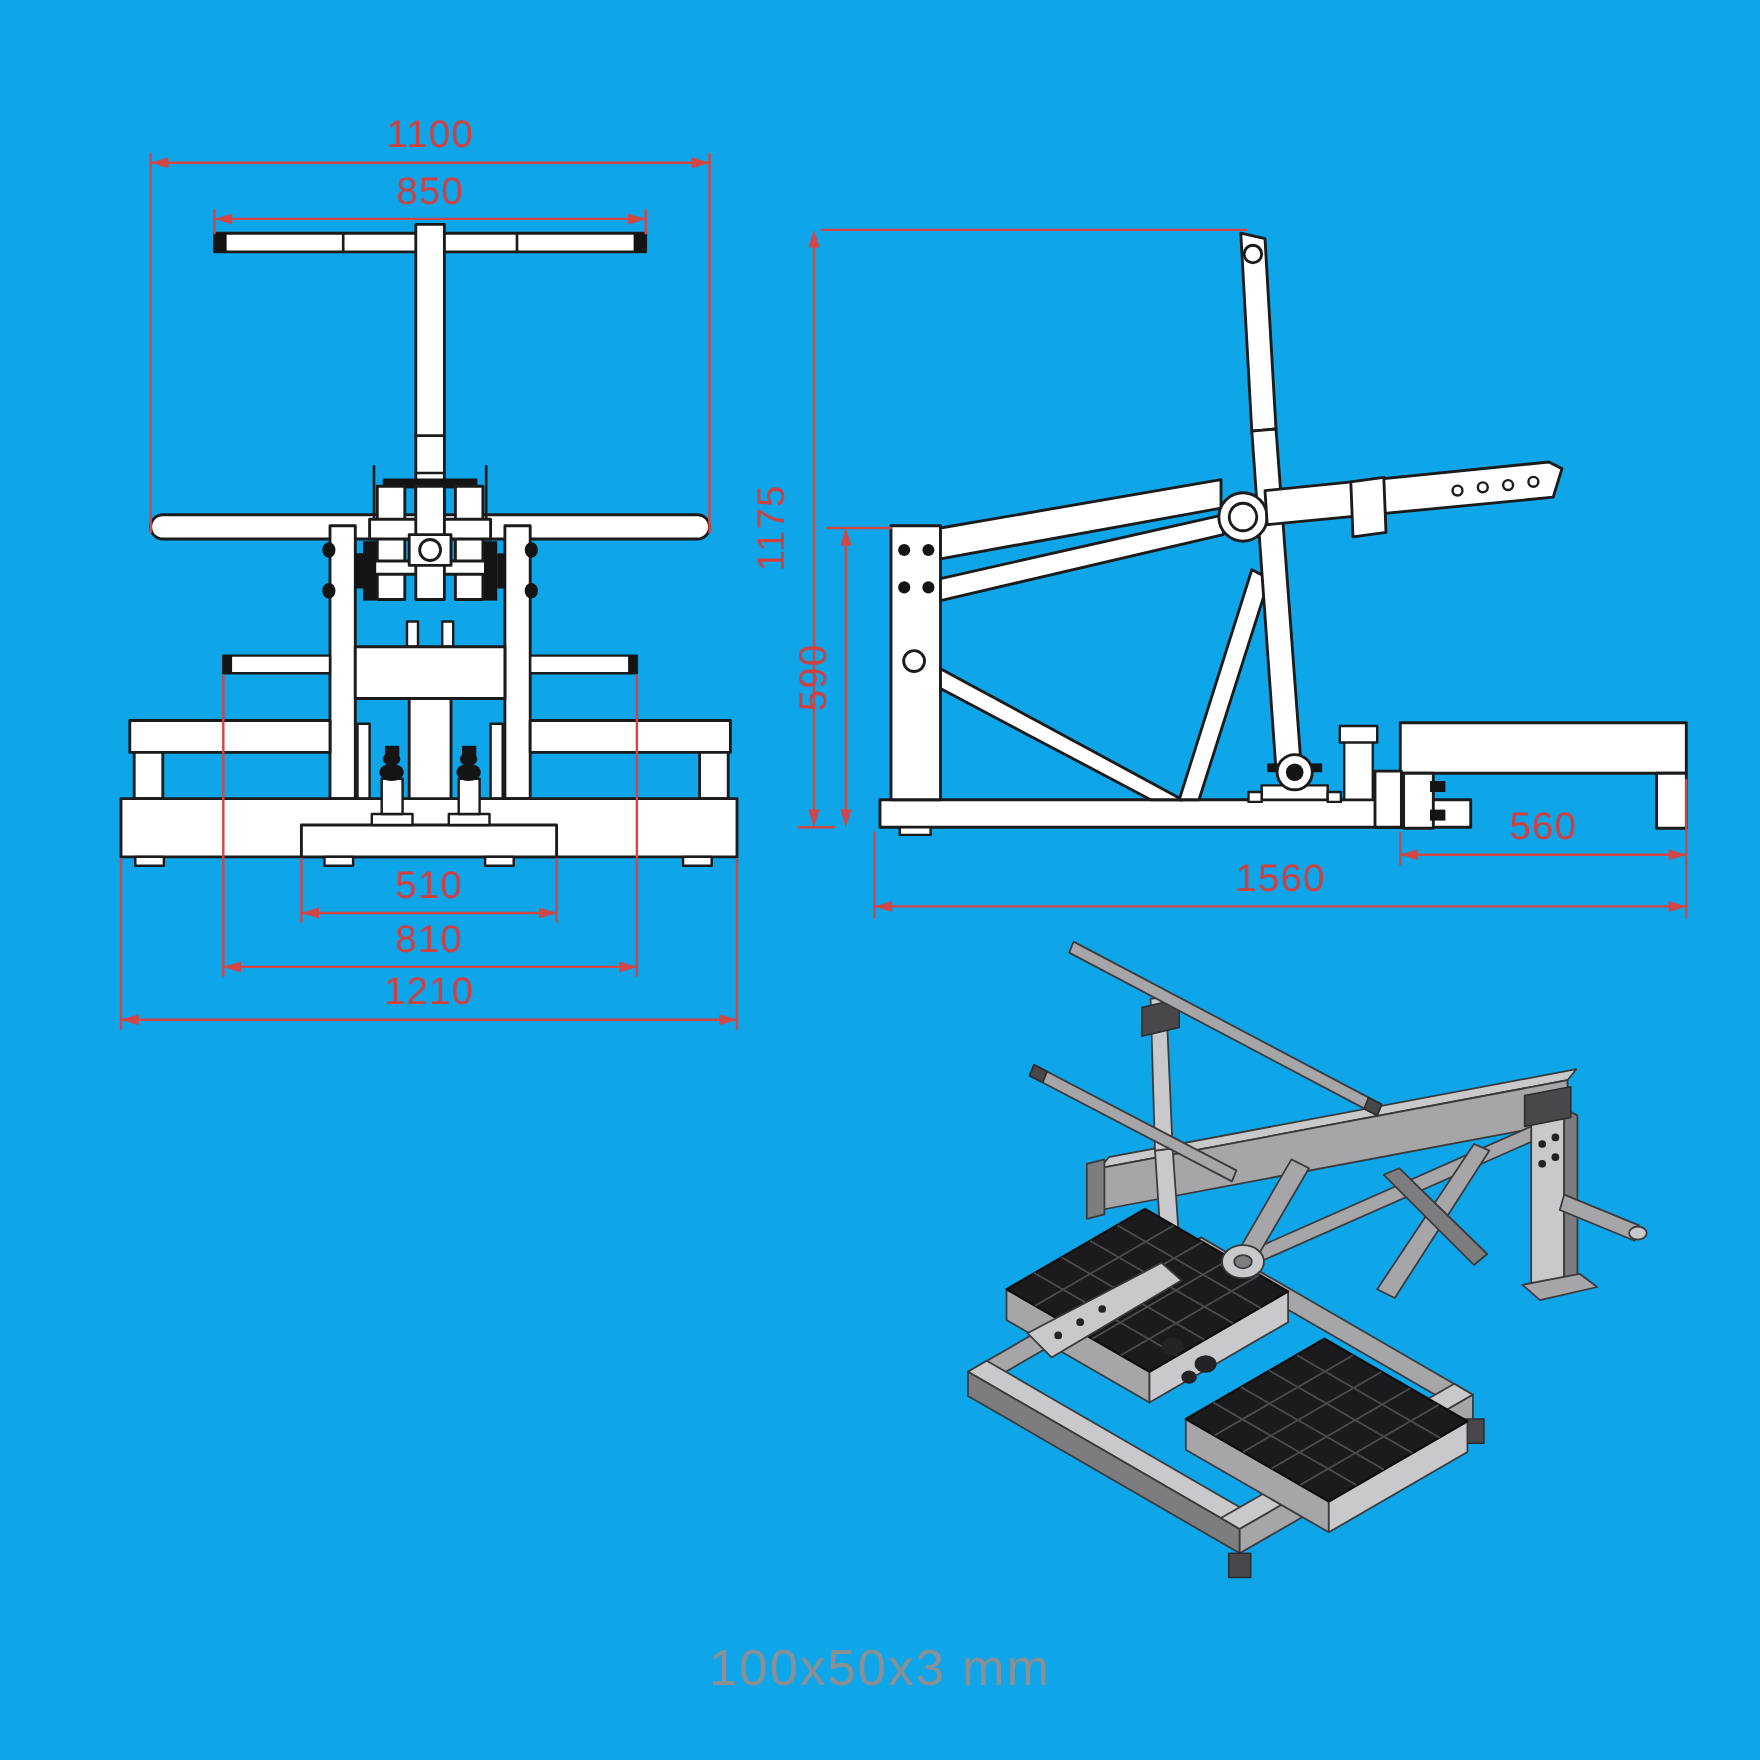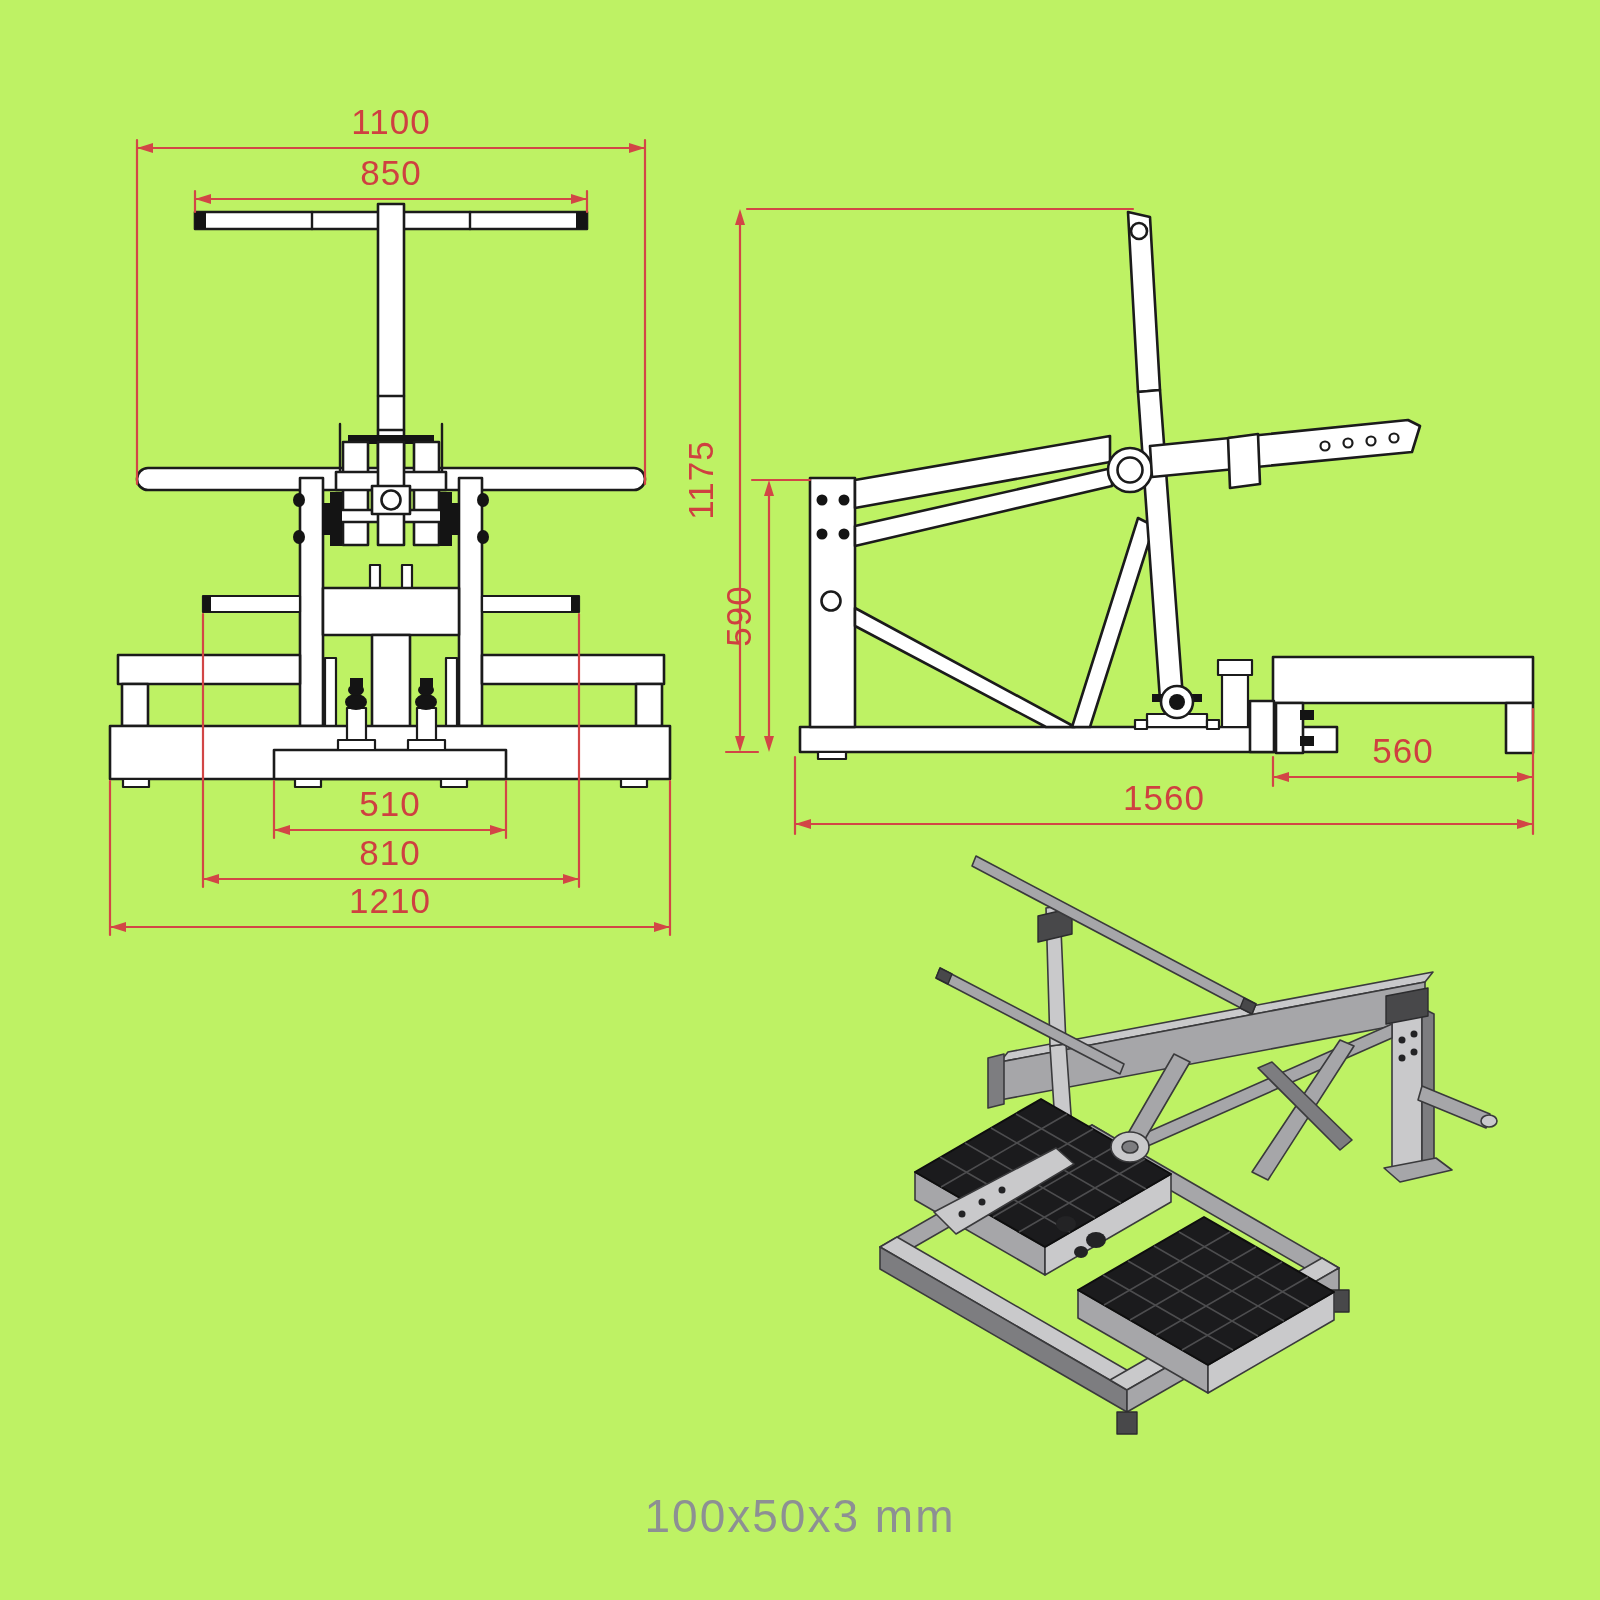--- a/index.html
+++ b/index.html
@@ -1,16 +1,16 @@
 <!DOCTYPE html>
 <html><head>
 <meta charset="utf-8">
 <style>
   html,body{margin:0;padding:0;background:#ffffff;}
-  .page{position:relative;width:1600px;height:1600px;background:#bef264;overflow:hidden;
+  .page{position:relative;width:1600px;height:1600px;background:#0ea5e9;overflow:hidden;
         font-family:"Liberation Sans", sans-serif;text-align:center;}
   svg{display:block;}
   
   .st  {fill:#ffffff;stroke:#1b1b1b;stroke-width:2.6;stroke-linejoin:round;}
   .stT {fill:#ffffff;stroke:#1b1b1b;stroke-width:2.2;stroke-linejoin:round;}
   .ln  {fill:none;stroke:#1b1b1b;stroke-width:2.4;stroke-linecap:round;}
   .blk {fill:#141414;stroke:none;}
   
   .dim {fill:none;stroke:#d24646;stroke-width:2.2;stroke-linecap:round;}
   .dar {fill:#d24646;stroke:none;}

